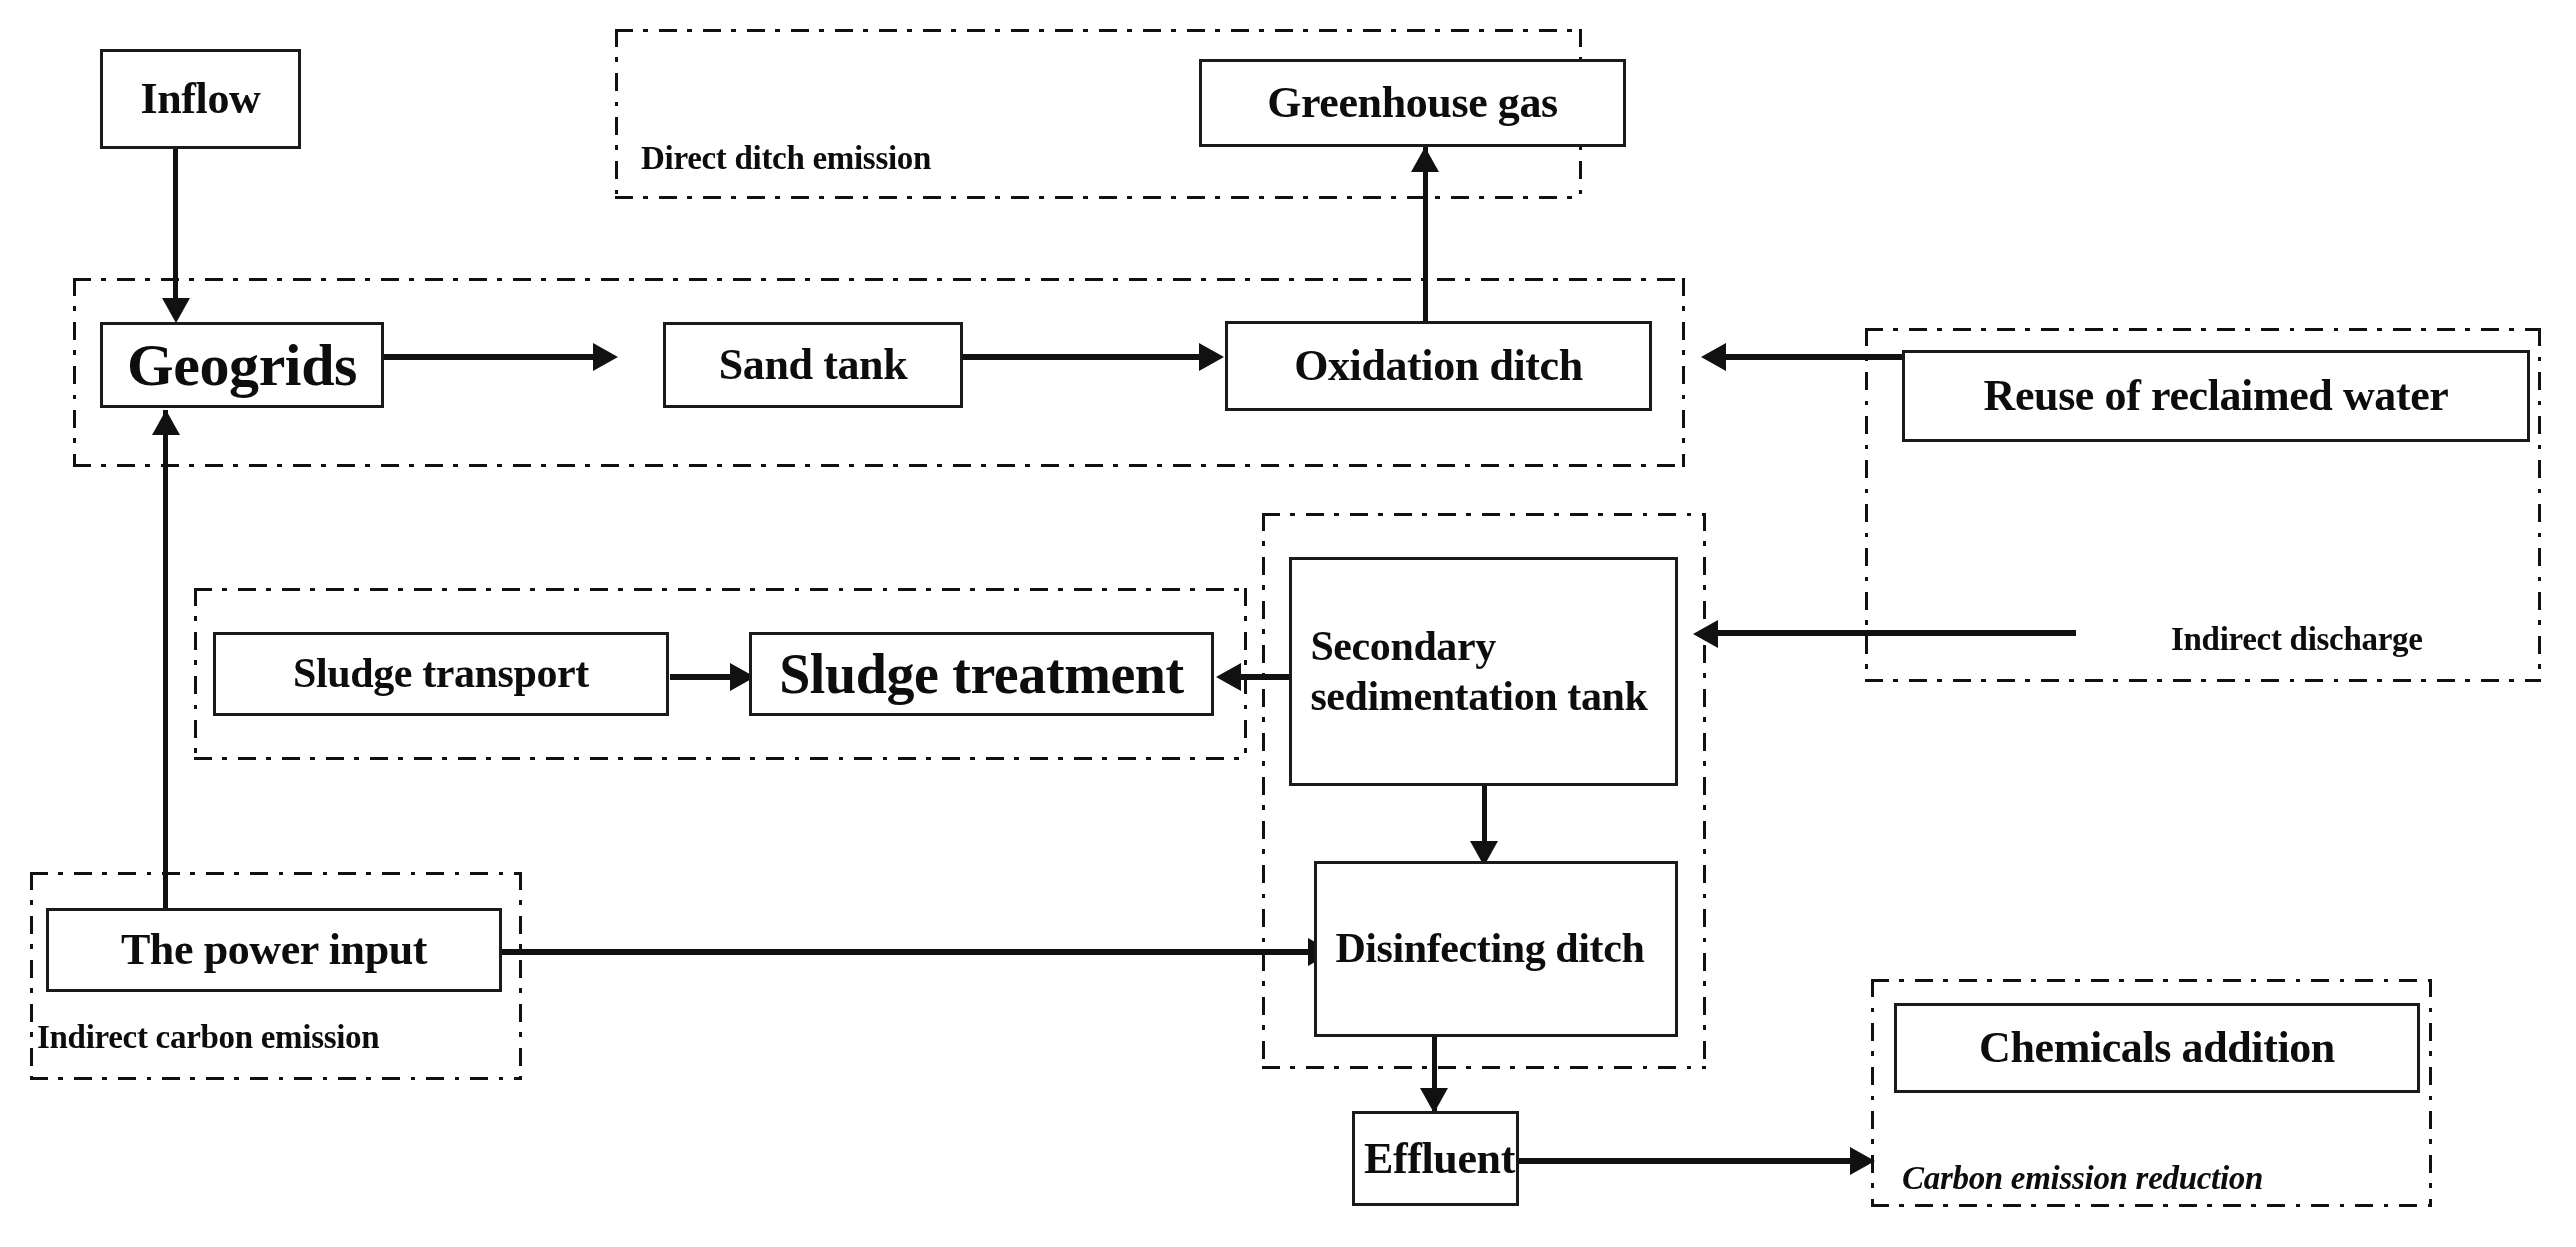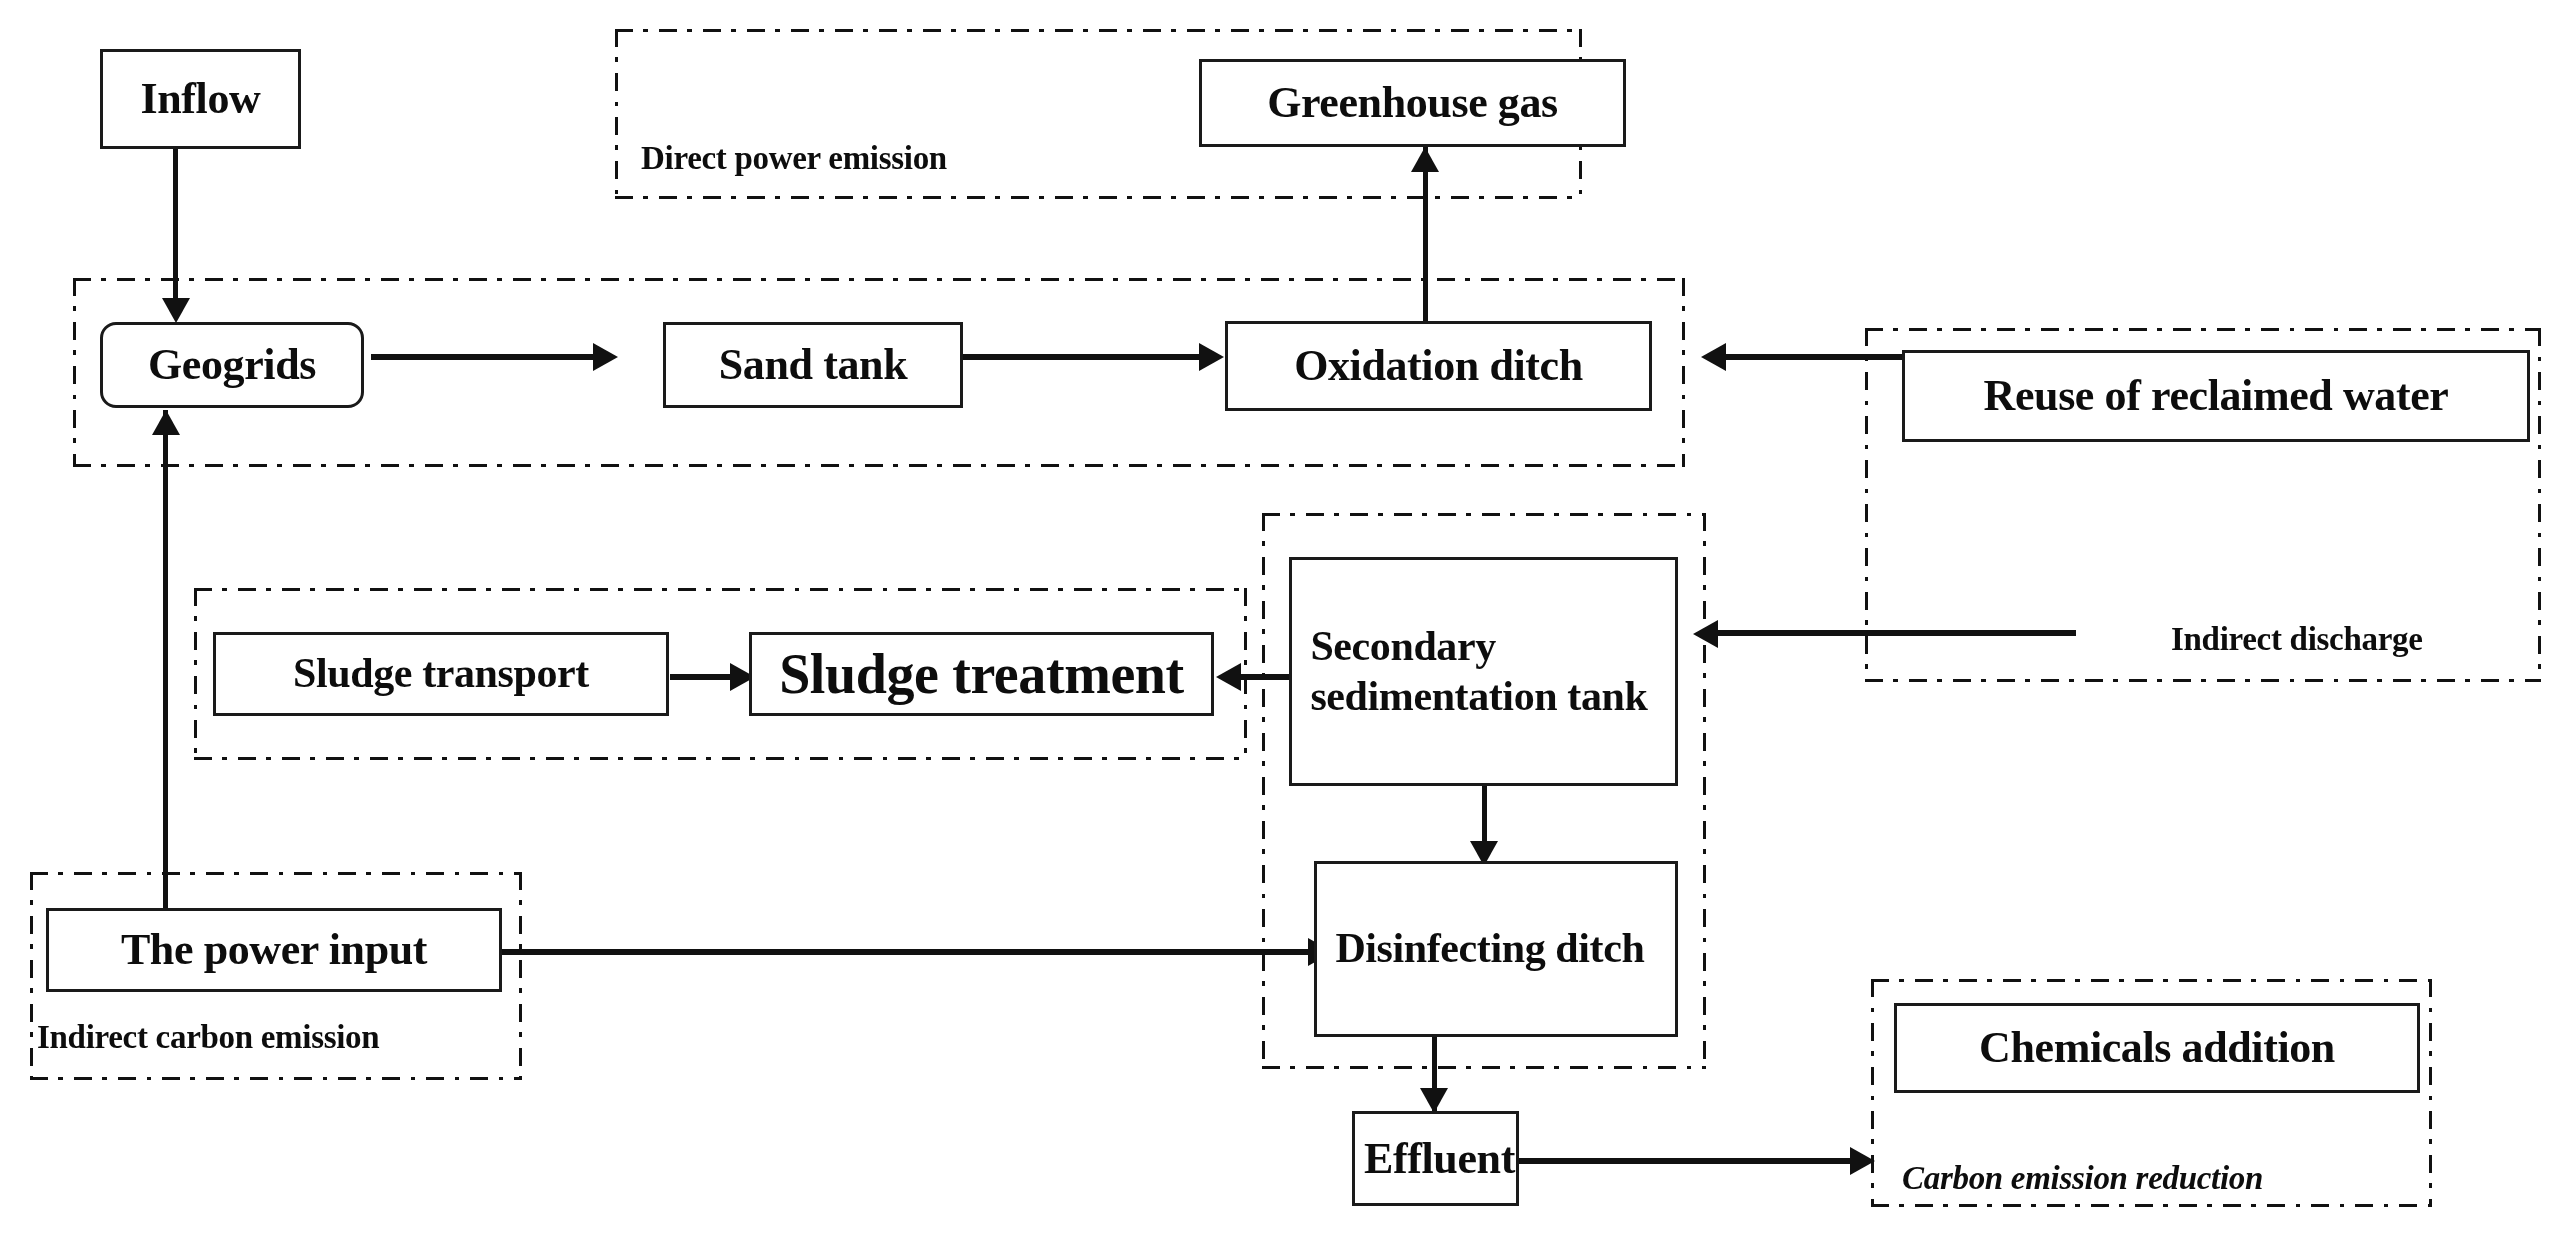--- a/index.html
+++ b/index.html
@@ -62,21 +62,21 @@
   .ar-left{border-top:14.2px solid transparent;border-bottom:14.2px solid transparent;border-right:25px solid #111;}
   .ar-up{border-left:14.2px solid transparent;border-right:14.2px solid transparent;border-bottom:25px solid #111;}
   .ar-down{border-left:14.2px solid transparent;border-right:14.2px solid transparent;border-top:25px solid #111;}
 </style>
 </head>
 <body>
 
 <div id="stage">
 
   <div class="group dd" style="left:615px;top:29px;width:967px;height:170px;"></div>
-  <div class="grouplabel" style="left:641px;top:140px;font-size:33px;">Direct power emission</div>
+  <div class="grouplabel" style="left:641px;top:140px;font-size:33px;">Direct ditch emission</div>
 
   <div class="group dd" style="left:73px;top:278px;width:1612px;height:189px;"></div>
 
   <div class="group dd" style="left:1865px;top:328px;width:676px;height:354px;"></div>
   <div class="grouplabel" style="left:2171px;top:621px;font-size:33px;">Indirect discharge</div>
 
   <div class="group dd" style="left:194px;top:588px;width:1053px;height:172px;"></div>
 
   <div class="group dd" style="left:1262px;top:513px;width:444px;height:556px;"></div>
 
@@ -126,21 +126,21 @@
   <div class="arrow ar-right" style="left:1850px;top:1147px;"></div>
 
   <div class="nodebox" style="left:100px;top:49px;width:201px;height:100px;font-size:44px;">
     <span>Inflow</span>
   </div>
 
   <div class="nodebox" style="left:1199px;top:59px;width:427px;height:88px;font-size:44px;">
     <span>Greenhouse gas</span>
   </div>
 
-  <div class="nodebox" style="left:100px;top:322px;width:264px;height:86px;font-size:44px;border-radius:16px;">
+  <div class="nodebox" style="left:100px;top:322px;width:284px;height:86px;font-size:60px;">
     <span>Geogrids</span>
   </div>
 
   <div class="nodebox" style="left:624px;top:322px;width:300px;height:86px;font-size:44px;margin-left:39px;">
     <span>Sand tank</span>
   </div>
 
   <div class="nodebox" style="left:1902px;top:350px;width:628px;height:92px;font-size:44px;">
     <span>Reuse of reclaimed water</span>
   </div>

